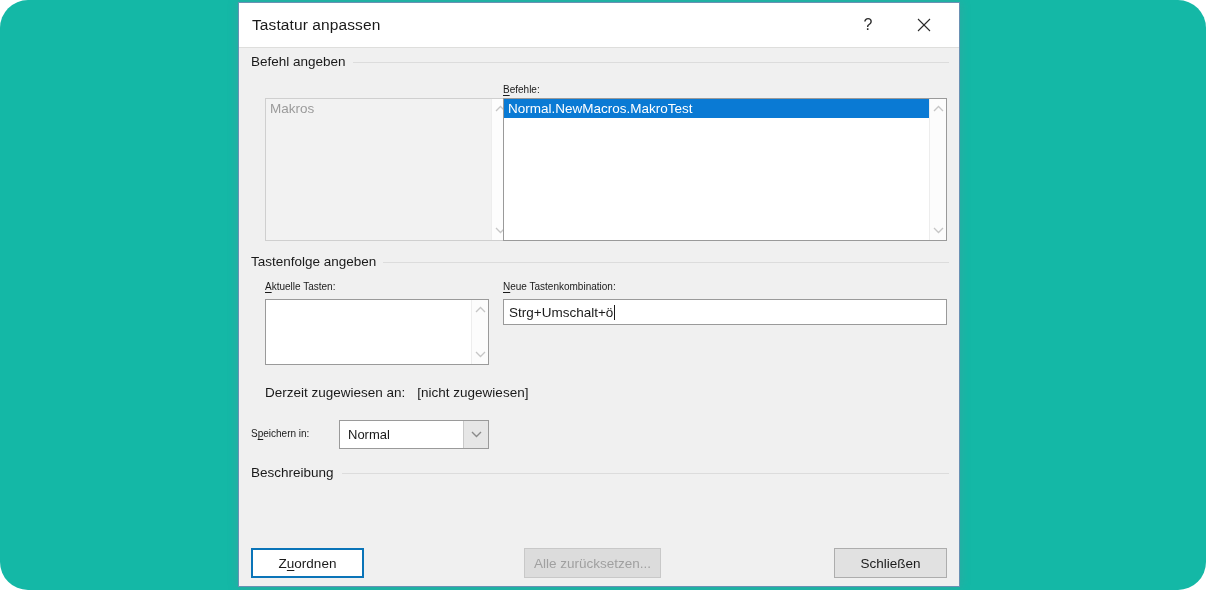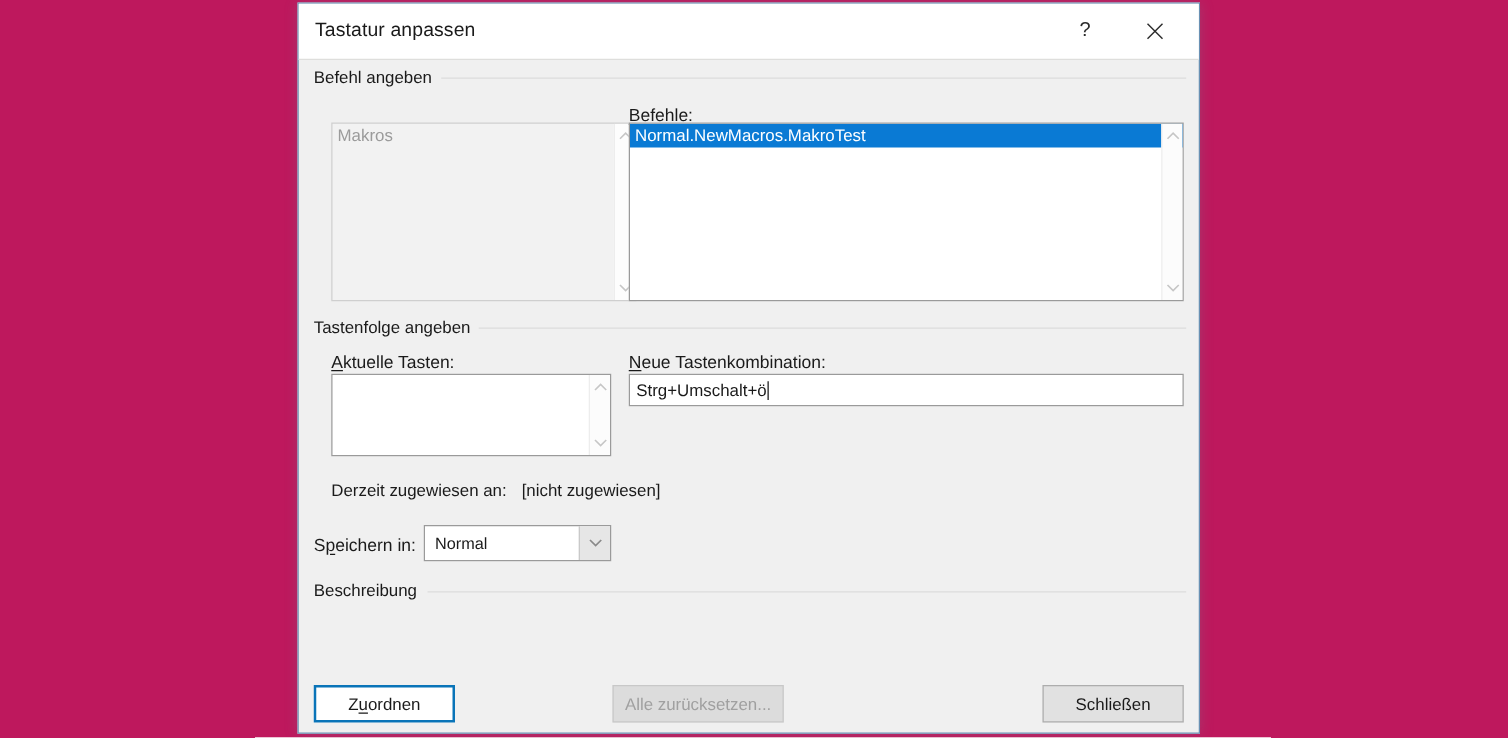--- a/index.html
+++ b/index.html
@@ -10,21 +10,22 @@
     height: 590px;
     background: #ffffff;
     font-family: "Liberation Sans", sans-serif;
     overflow: hidden;
   }
 
   #page {
     position: relative;
     width: 1206px;
     height: 590px;
-    background: #be185d;
+    background: #14b8a6;
+    border-radius: 28px;
   }
 
   
   .dialog {
     position: absolute;
     left: 238px;
     top: 2px;
     width: 722px;
     height: 585px;
     background: #f0f0f0;
@@ -74,21 +75,21 @@
   .group-rule {
     position: absolute;
     height: 1px;
     background: #dcdcdc;
     z-index: 1;
   }
 
   
   .fld-label {
     position: absolute;
-    font-size: 14px;
+    font-size: 10px;
     color: #1a1a1a;
     white-space: nowrap;
   }
   .fld-label.dim { color: #9b9b9b; }
   .ul { text-decoration: underline; text-underline-offset: 2px; }
 
   
   .listbox {
     position: absolute;
     background: #ffffff;
@@ -319,18 +320,18 @@
 
     <div style="position:absolute; left:26px; top:486px; width:660px; height:40px; font-size:13.5px; color:#1a1a1a;"></div>
 
     <div class="btn focus" style="left:12px; top:545px; width:113px;">
         <span>Z</span>
         <span class="ul">u</span>
         <span>ordnen</span>
       </div>
 
 
-    <div class="btn disabled" style="left:251px; top:545px; width:137px;">Alle zurücksetzen...</div>
+    <div class="btn disabled" style="left:285px; top:545px; width:137px;">Alle zurücksetzen...</div>
 
     <div class="btn" style="left:595px; top:545px; width:113px;">Schließen</div>
 
   </div>
 </div>
 
 </body></html>

